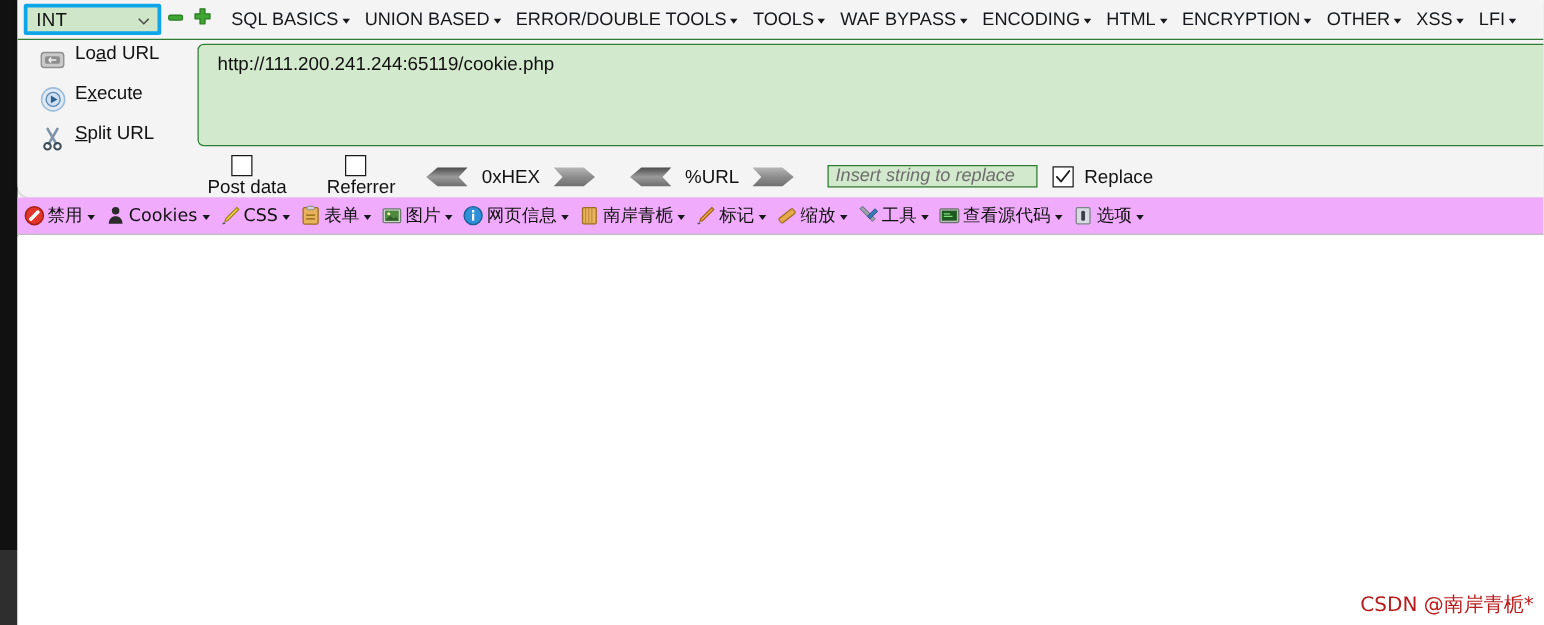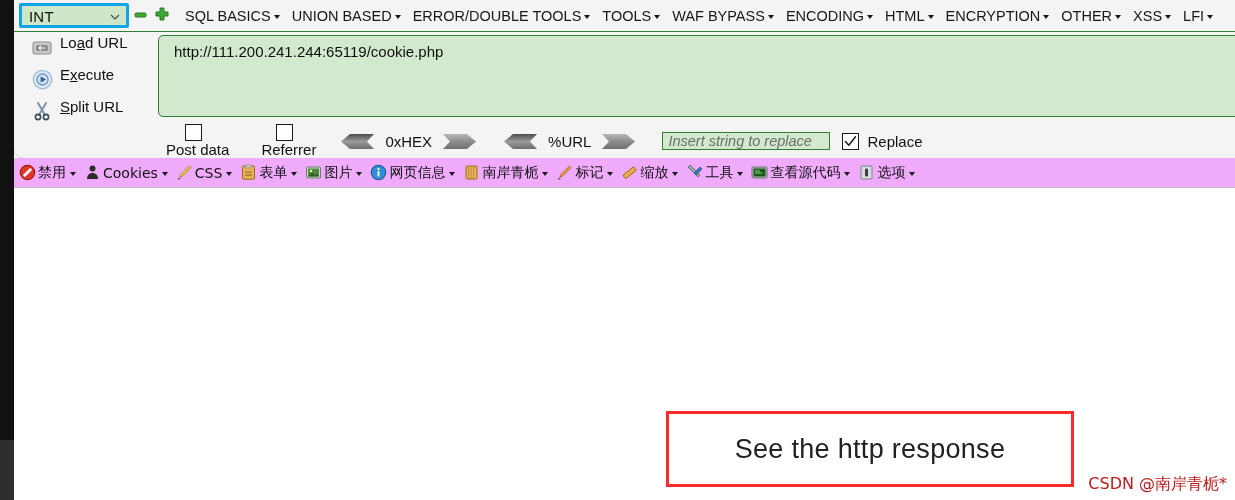--- a/index.html
+++ b/index.html
@@ -450,19 +450,16 @@
             <rect x="7" y="4.5" width="3" height="8" rx="1.2" fill="#3a4046"></rect>
           </svg>
       </span>
       <span class="wlbl">选项</span>
       <i class="caret"></i>
     </div>
   </div>
 
   <div class="page"></div>
 
-  <div class="redbox">
-    <span class="rtxt">See the http response</span>
-  </div>
 
   <div class="wm">CSDN @南岸青栀*</div>
 
 </div>
 
 </body></html>

